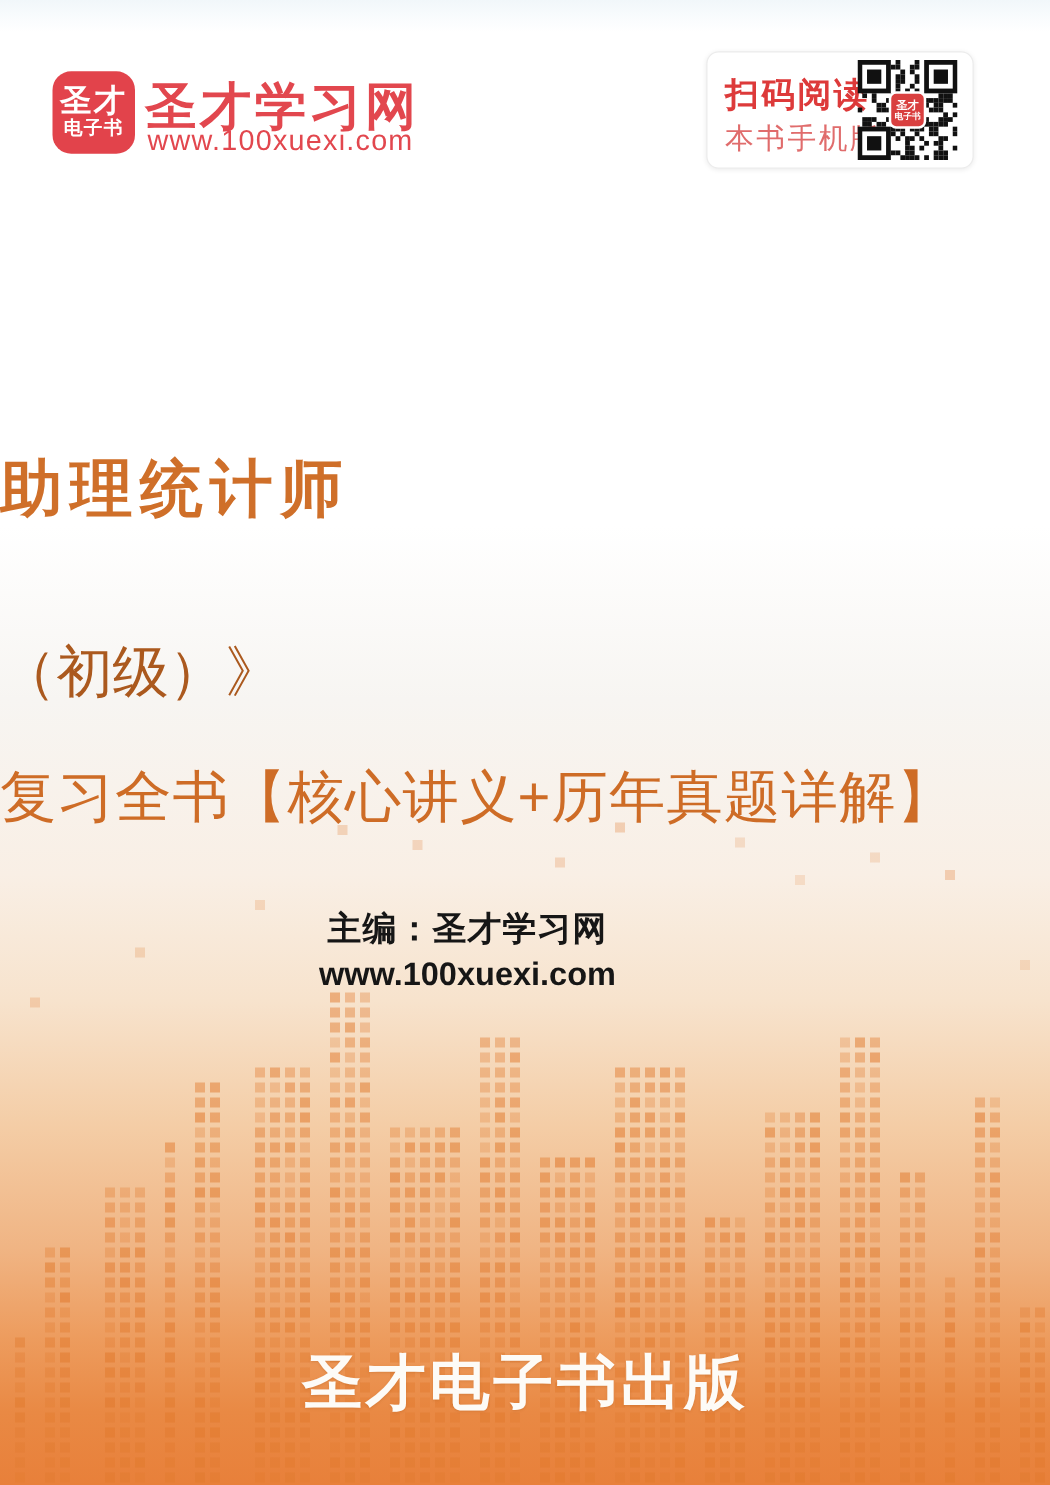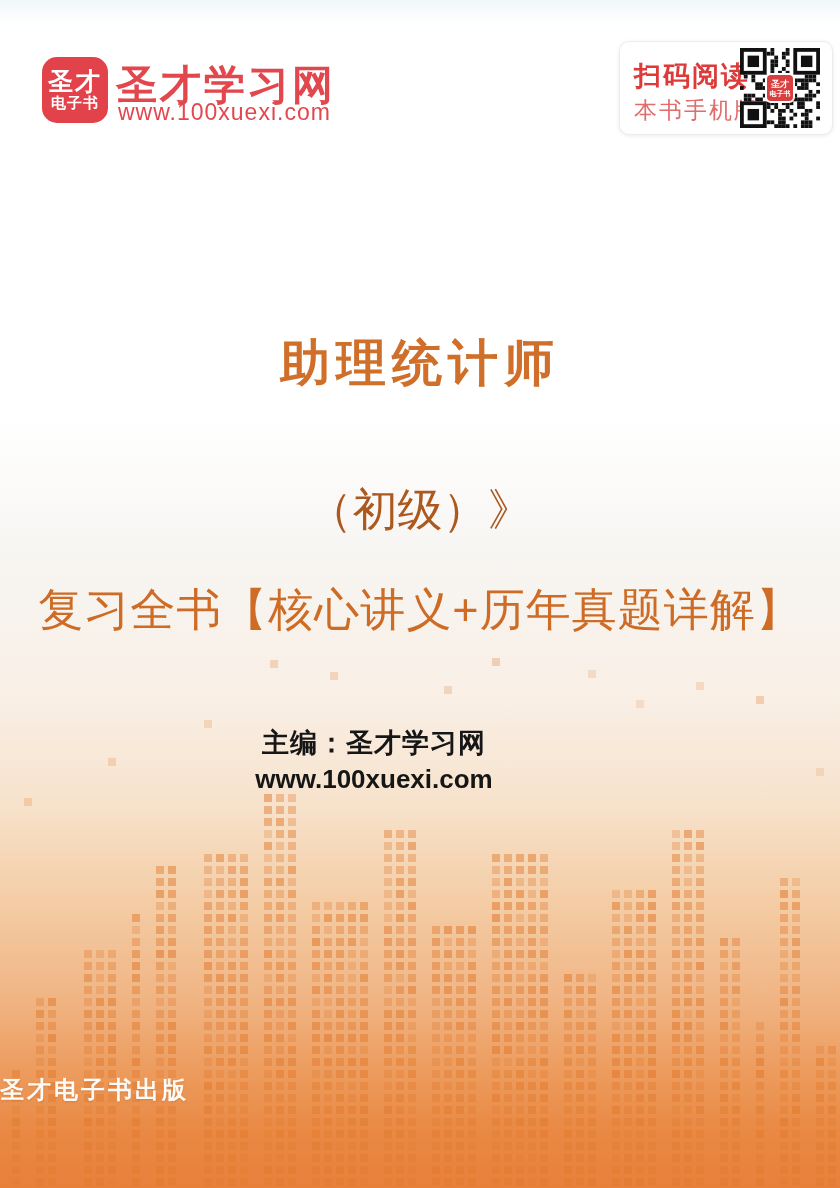--- a/index.html
+++ b/index.html
@@ -14,46 +14,46 @@
   
   .logo-badge{position:absolute;left:42px;top:57px;width:66px;height:66px;
     background:#e2434b;border-radius:15px;display:flex;flex-direction:column;
     align-items:center;justify-content:center;color:#fff;}
   .logo-badge .l1{font-size:25px;font-weight:bold;letter-spacing:2px;line-height:1.05;}
   .logo-badge .l2{font-size:15px;font-weight:bold;letter-spacing:1px;line-height:1.2;}
   .logo-name{position:absolute;left:116px;top:58px;font-size:41px;font-weight:600;
     color:#e2474e;letter-spacing:3px;white-space:nowrap;}
   .logo-url{position:absolute;left:118px;top:99px;font-size:23px;font-weight:500;
     color:#e2474e;letter-spacing:1px;white-space:nowrap;}
-  .qr-box{position:absolute;left:619px;top:41px;width:212px;height:92px;background:#fff;
+  .qr-box{position:absolute;left:565px;top:41px;width:212px;height:92px;background:#fff;
     border:1px solid #ececec;border-radius:10px;box-shadow:0 1px 4px rgba(0,0,0,.08);}
   .qr-scan{position:absolute;left:14px;top:16px;font-size:27px;font-weight:bold;
     color:#dd3a3a;letter-spacing:2px;white-space:nowrap;}
   .qr-mobile{position:absolute;left:14px;top:53px;font-size:23px;
     color:#e06c6c;letter-spacing:2px;white-space:nowrap;}
   .qr-wrap{position:absolute;left:120px;top:6px;width:80px;height:80px;}
   .qr-wrap svg{position:absolute;left:0;top:0;}
   .qr-badge{position:absolute;left:25px;top:25px;width:30px;height:30px;box-sizing:border-box;
     background:#d93f3f;border:2px solid #fff;border-radius:6px;color:#fff;
     display:flex;flex-direction:column;align-items:center;justify-content:center;line-height:1;}
   .qr-badge .b1{font-size:9px;font-weight:bold;}
   .qr-badge .b2{font-size:7px;font-weight:bold;margin-top:1px;}
   
   .series{position:absolute;left:74px;top:194px;font-size:31px;font-weight:500;
     color:#1f1f1f;letter-spacing:2px;white-space:nowrap;}
-  .t-line{position:absolute;left:0;width:840px;text-align:center;white-space:nowrap;}
+  .t-line{position:absolute;left:0;width:840px;white-space:nowrap;margin-top:28px;}
   .t1{top:330px;font-size:50px;font-weight:800;color:#cf6f29;letter-spacing:6px;}
   .t2{top:412px;font-size:64px;font-weight:900;color:#ab591e;}
   .t3{top:480px;font-size:45px;font-weight:400;color:#ab591e;}
   .t4{top:580px;font-size:45px;font-weight:400;color:#ce6c26;letter-spacing:1px;}
   .editor{position:absolute;left:0;top:725px;width:748px;text-align:center;color:#161616;}
   .editor .e1{font-size:27px;font-weight:700;letter-spacing:1px;}
   .editor .e2{font-size:26px;font-weight:700;margin-top:3px;}
-  .publisher{position:absolute;left:0;top:1074px;width:840px;
-    font-size:24px;font-weight:600;color:#fdfbf7;letter-spacing:3px;
+  .publisher{position:absolute;left:0;top:1074px;width:840px;text-align:center;
+    font-size:48px;font-weight:600;color:#fdfbf7;letter-spacing:3px;
     text-shadow:0 1px 2px rgba(160,80,20,.25);}
   .mosaic{position:absolute;left:0;bottom:0;width:840px;height:540px;display:block;}
 </style>
 </head>
 <body>
 
 <div class="page">
 
   <div class="logo-badge">
     <span class="l1">圣才</span>

